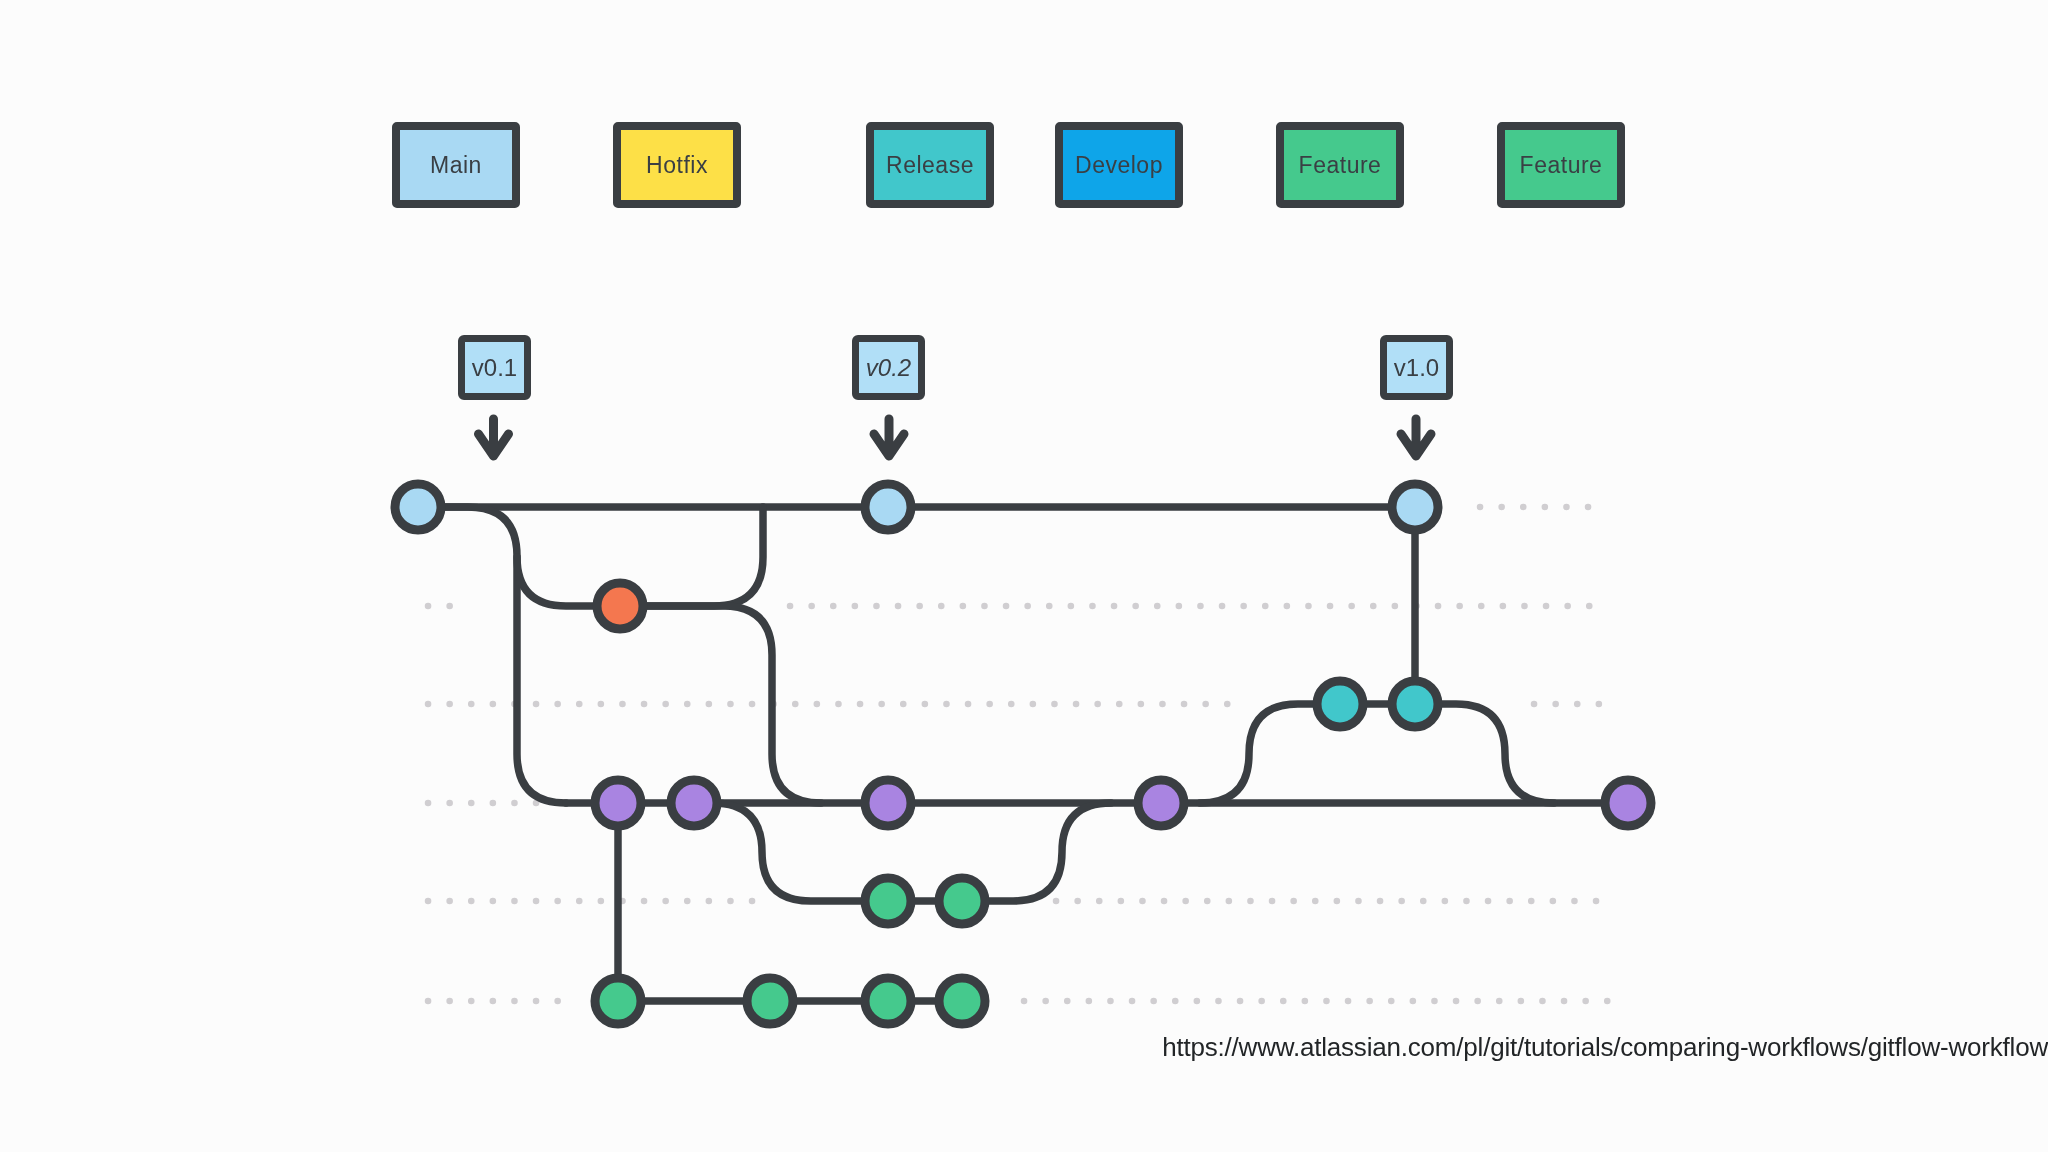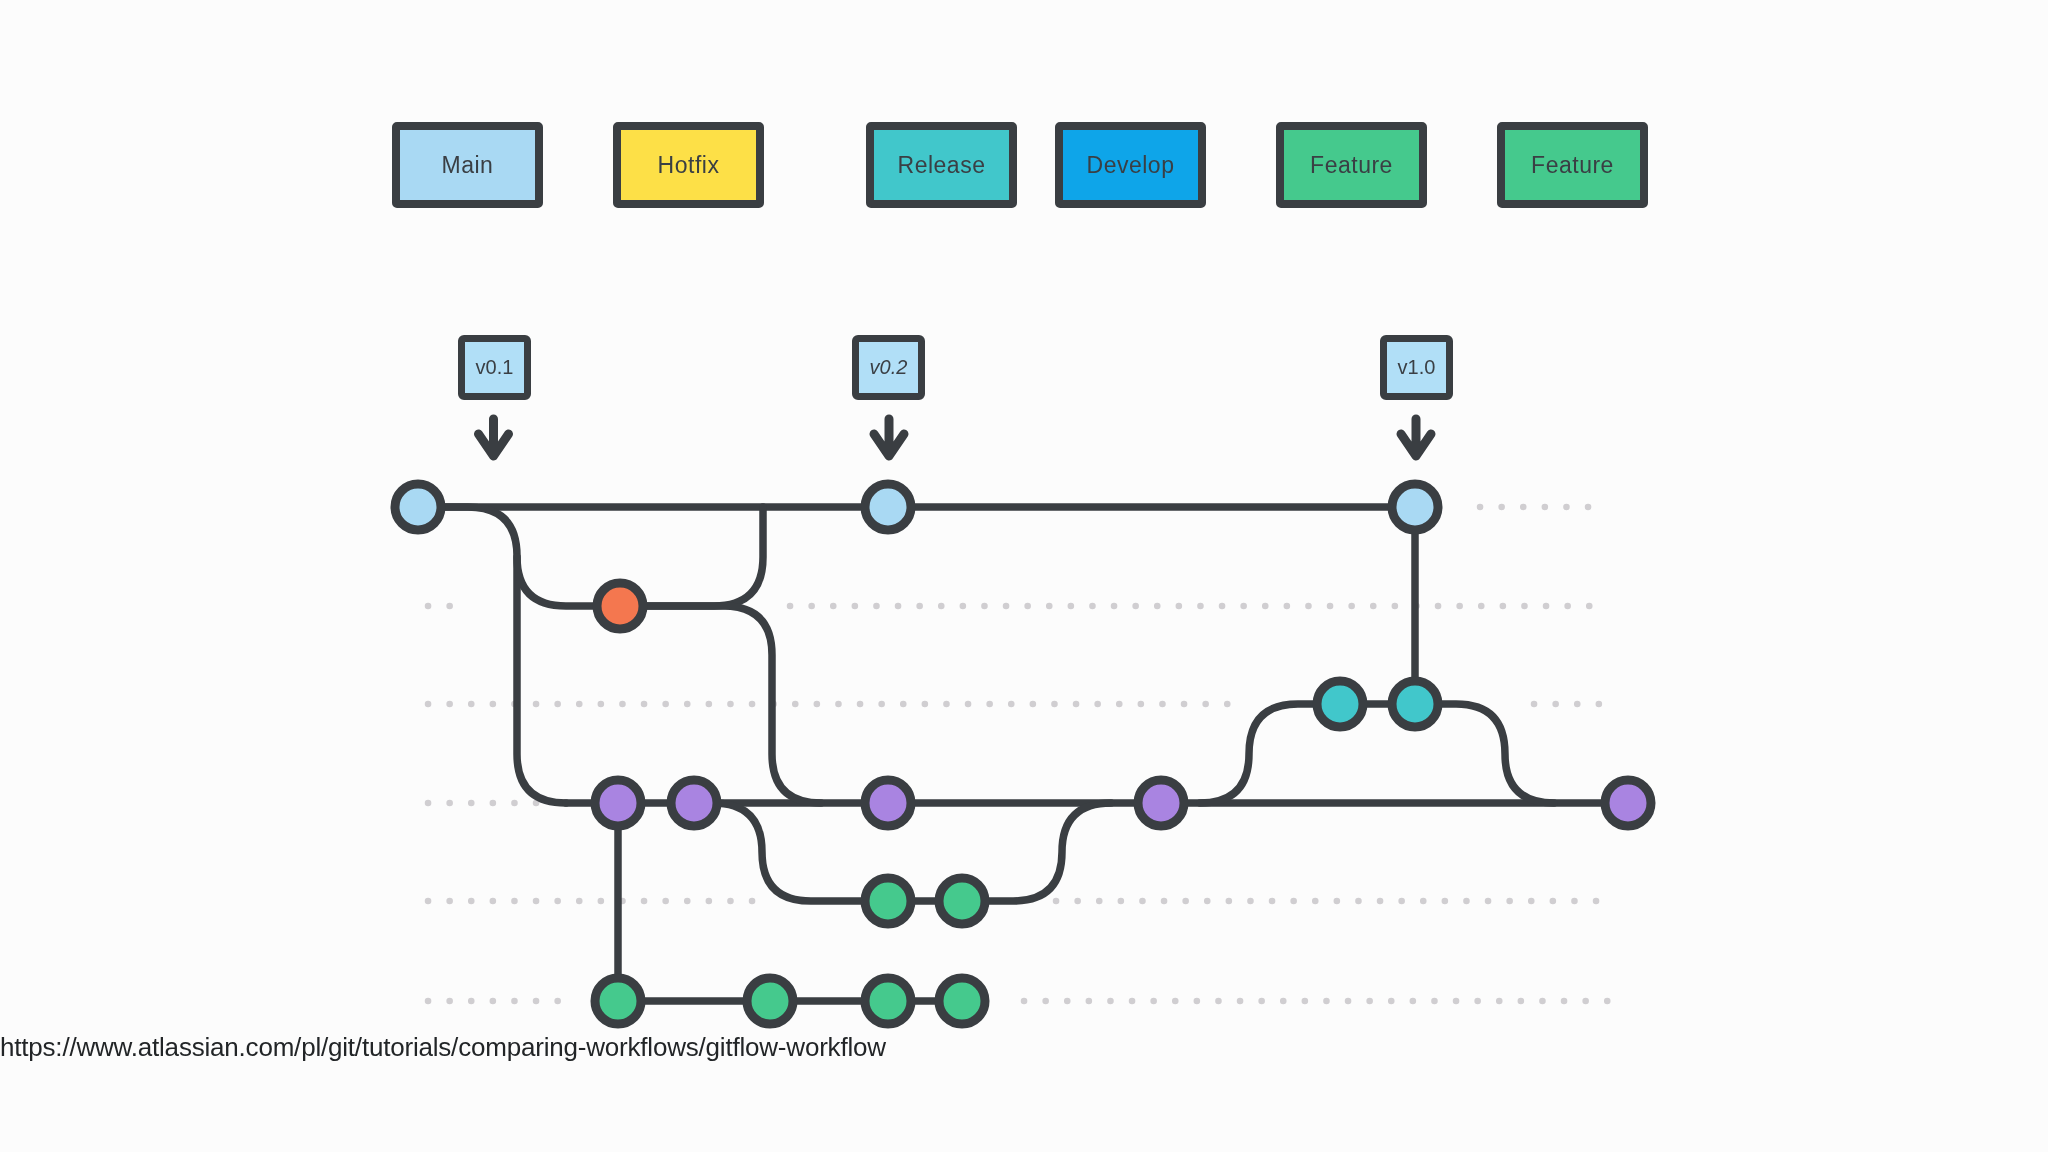--- a/index.html
+++ b/index.html
@@ -14,49 +14,49 @@
     background: #FCFCFC;
   }
   .graph-svg {
     position: absolute;
     left: 0; top: 0;
     width: 2048px; height: 1152px;
   }
   .legend-box {
     position: absolute;
     top: 122px;
-    width: 151px; height: 86px;
+    width: 128px; height: 86px;
     box-sizing: border-box;
     border: 8px solid #3A3E42;
     border-radius: 5px;
     display: flex;
     align-items: center;
     justify-content: center;
     font-size: 23px;
     letter-spacing: 0.5px;
     color: #3A3F44;
   }
   .tag-box {
     position: absolute;
     top: 335px;
     width: 73px; height: 65px;
     box-sizing: border-box;
     border: 7px solid #3A3E42;
     border-radius: 6px;
     display: flex;
     align-items: center;
     justify-content: center;
-    font-size: 20px;
+    font-size: 24px;
     color: #3A3F44;
   }
   .caption {
     position: absolute;
     left: 0; top: 1032px;
     width: 2048px;
-    text-align: left;
+    text-align: right;
     font-size: 26px;
     letter-spacing: -0.2px;
     color: #222527;
   }
 </style>
 </head>
 <body>
 
 <div class="stage" style="background-color: rgb(252, 252, 252);">
 

